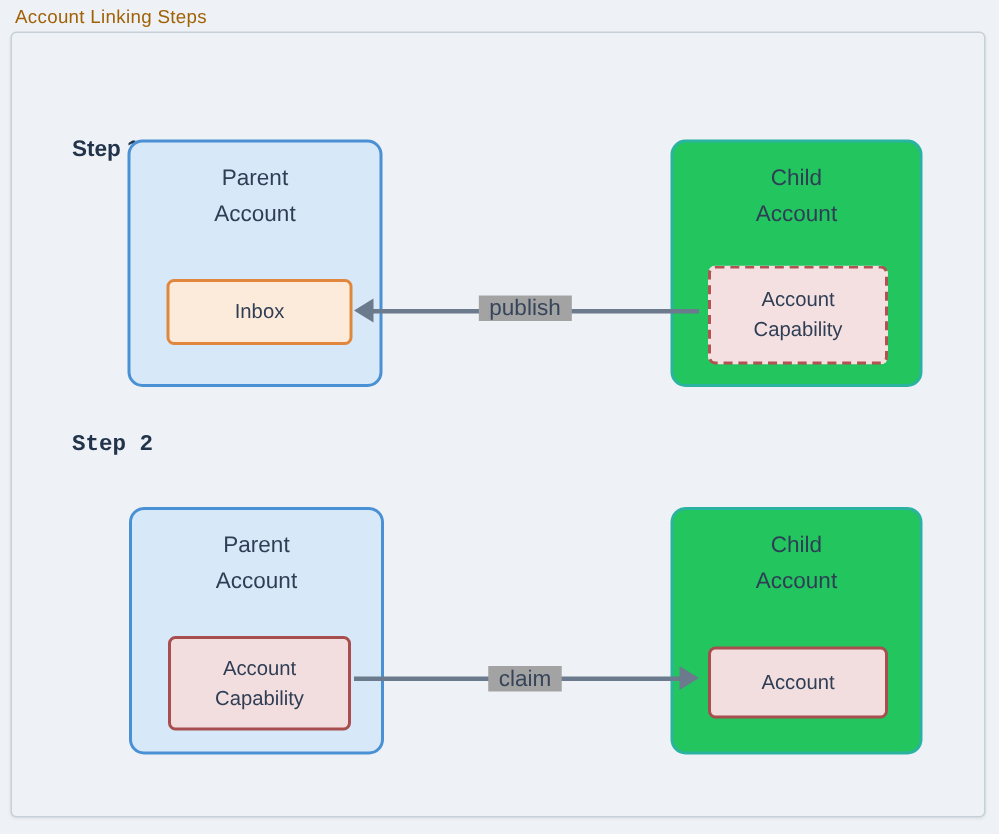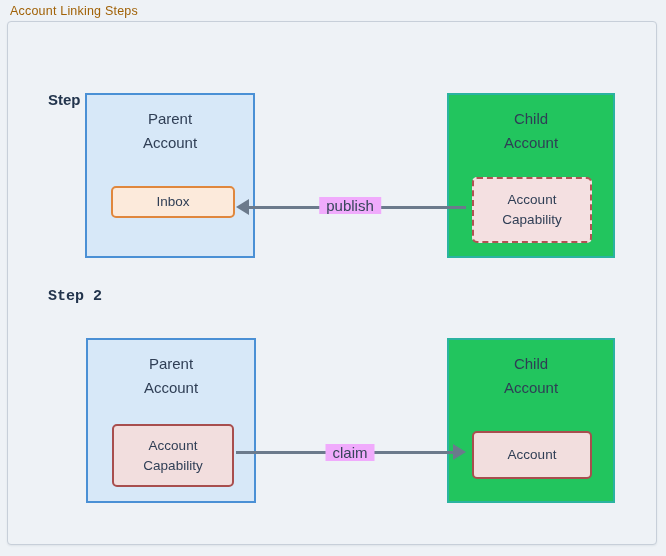--- a/index.html
+++ b/index.html
@@ -24,21 +24,21 @@
   }
   .step-heading {
     position: absolute;
     font-size: 15px; font-weight: bold; color: #22344c;
   }
   .step1-heading { left: 48px; top: 47px; margin-top: 44px; }
   .step2-heading { left: 48px; top: 288px; font-family: Liberation Mono, monospace; }
 
   .account-box {
     position: absolute;
-    border-radius: 0;
+    border-radius: 10px;
     border: 2px solid;
   }
   .account-box .box-title {
     margin-top: 12px;
     text-align: center;
     font-size: 15px; line-height: 24px;
     color: #2f3e55;
     white-space: pre-line;
   }
   .parent-box { background: #d7e8f8; border-color: #4a90d5; }
@@ -56,21 +56,21 @@
     display: flex; align-items: center; justify-content: center;
     text-align: center;
     font-size: 13.5px; line-height: 20px;
     color: #2f3e55;
     white-space: pre-line;
   }
   .inbox-style      { background: #fceadb; border-color: #e0873d; }
   .capability-style { background: #f2dede; border-color: #a84e4e; }
   .capability-dashed{ background: #f4e0e1; border: 2px dashed #b25253; }
 
-  .inbox1 { left: 24px; top: 91px; width: 124px; height: 32px; }
+  .inbox1 { left: 24px; top: 91px; width: 124px; height: 44px; }
   .cap1   { left: 23px; top: 82px; width: 120px; height: 66px; }
   .cap2   { left: 24px; top: 84px; width: 122px; height: 63px; }
   .acct2  { left: 23px; top: 91px; width: 120px; height: 48px; }
 
   .arrow-line {
     position: absolute; height: 3px; background: #6b7a8c;
   }
   .line1 { left: 248px; top: 206px; width: 218px; }
   .line2 { left: 236px; top: 451px; width: 220px; }
 
@@ -78,21 +78,21 @@
     position: absolute; width: 0; height: 0;
     border-top: 8px solid transparent;
     border-bottom: 8px solid transparent;
   }
   .head-left  { left: 236px; top: 199px; border-right: 13px solid #6b7a8c; }
   .head-right { left: 453px; top: 444px; border-left: 13px solid #6b7a8c; }
 
   .arrow-label {
     position: absolute;
     transform: translateX(-50%);
-    background: #f0abfc;
+    background: #a3a3a3;
     padding: 0 7px;
     font-size: 15px; color: #36455a;
   }
   .label1 { left: 350px; top: 197px; }
   .label2 { left: 350px; top: 444px; }
 </style>
 </head>
 <body>
 
 <div class="panel-title">Account Linking Steps</div>

